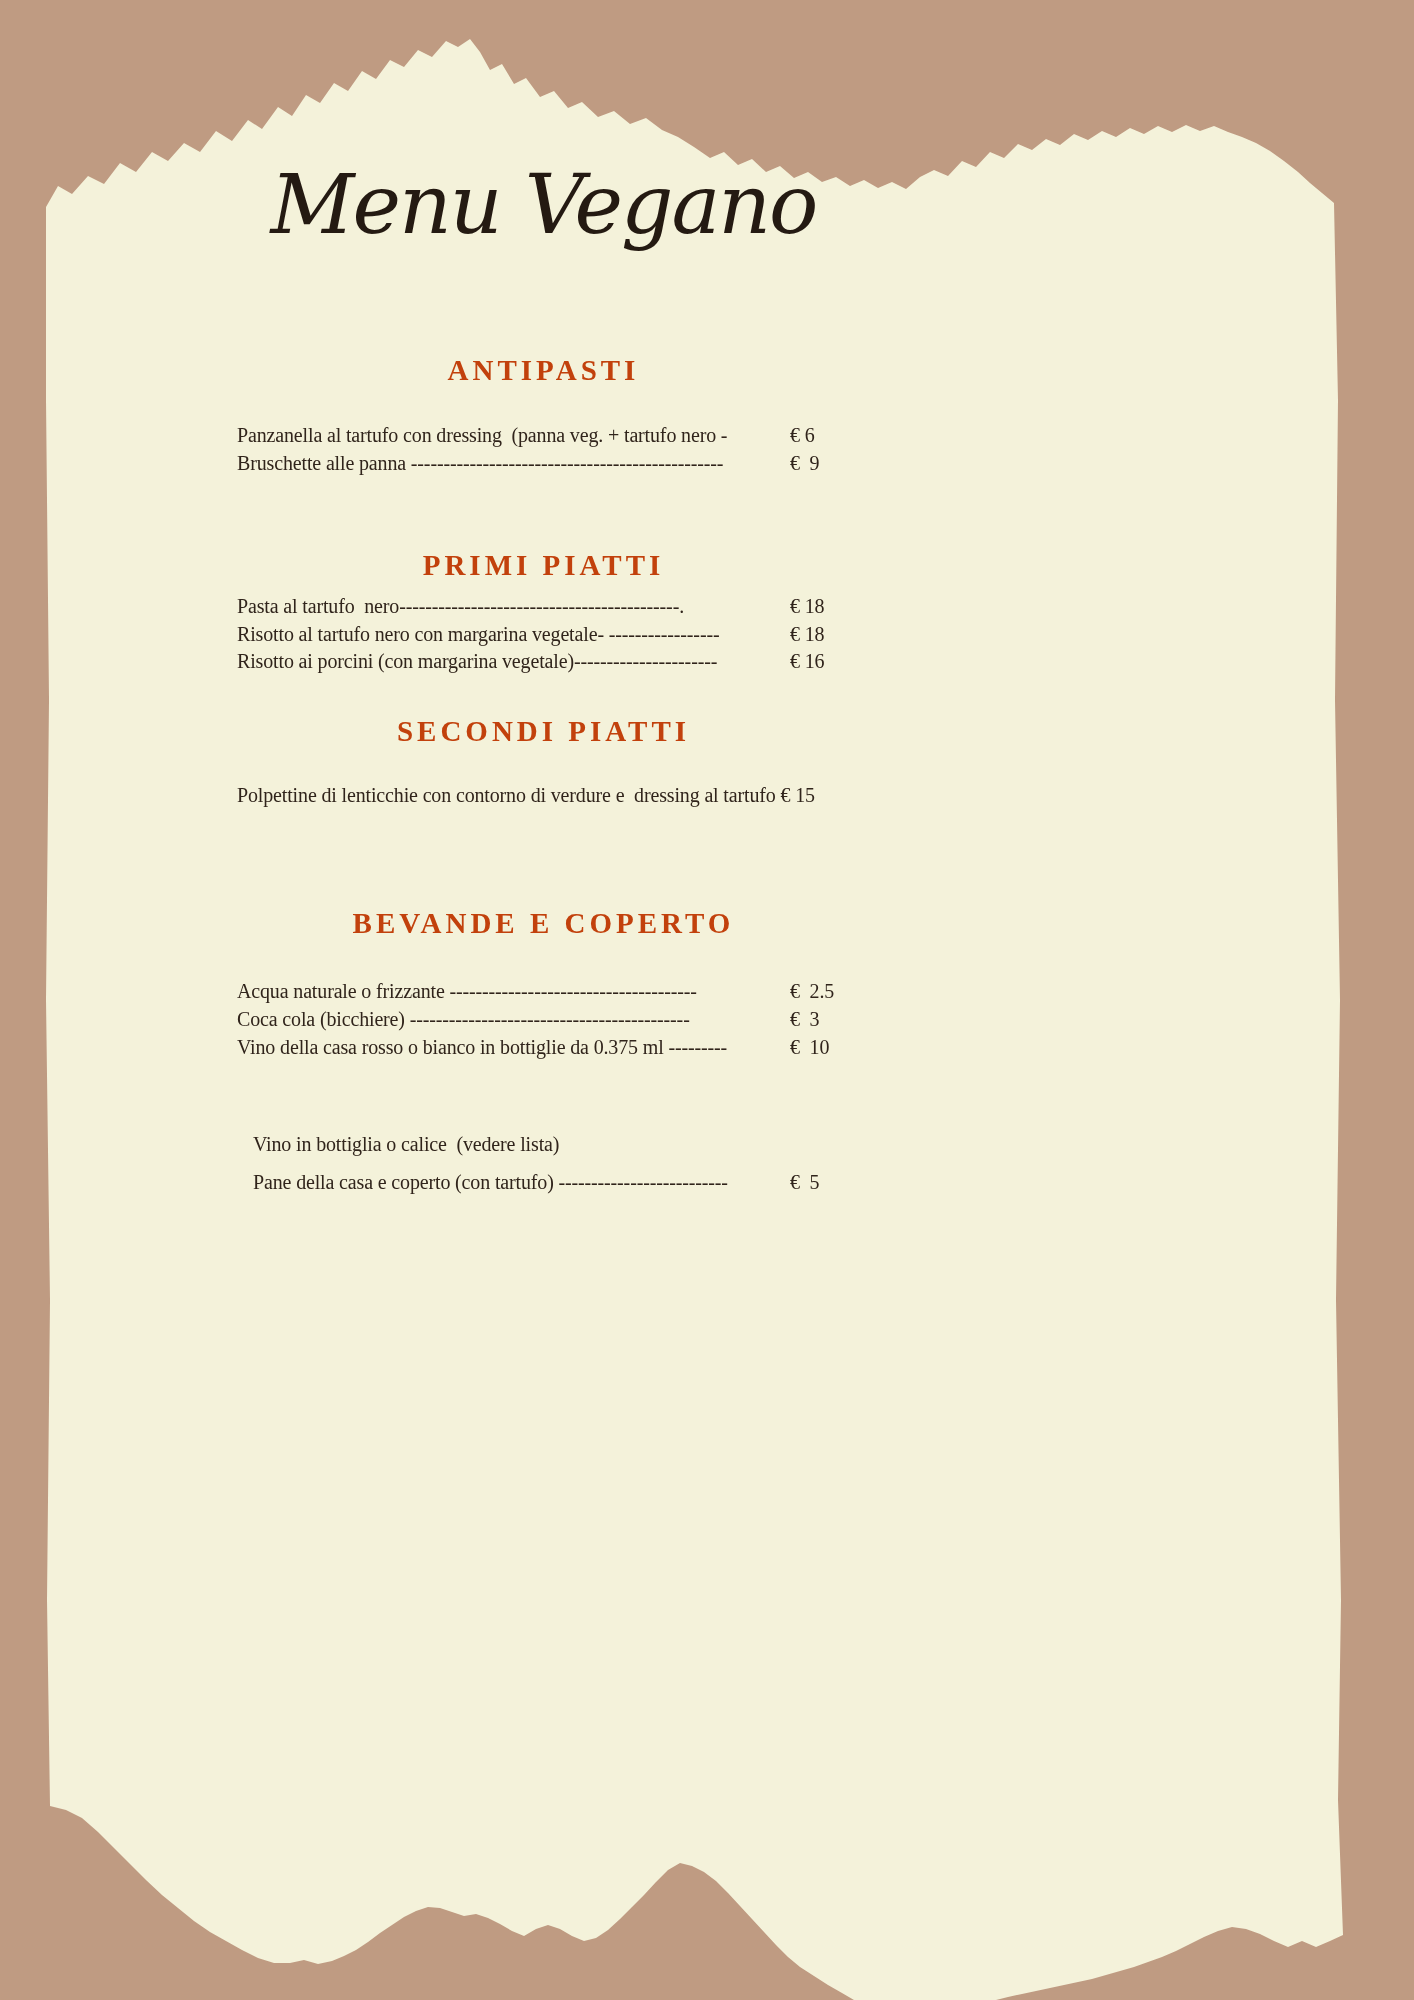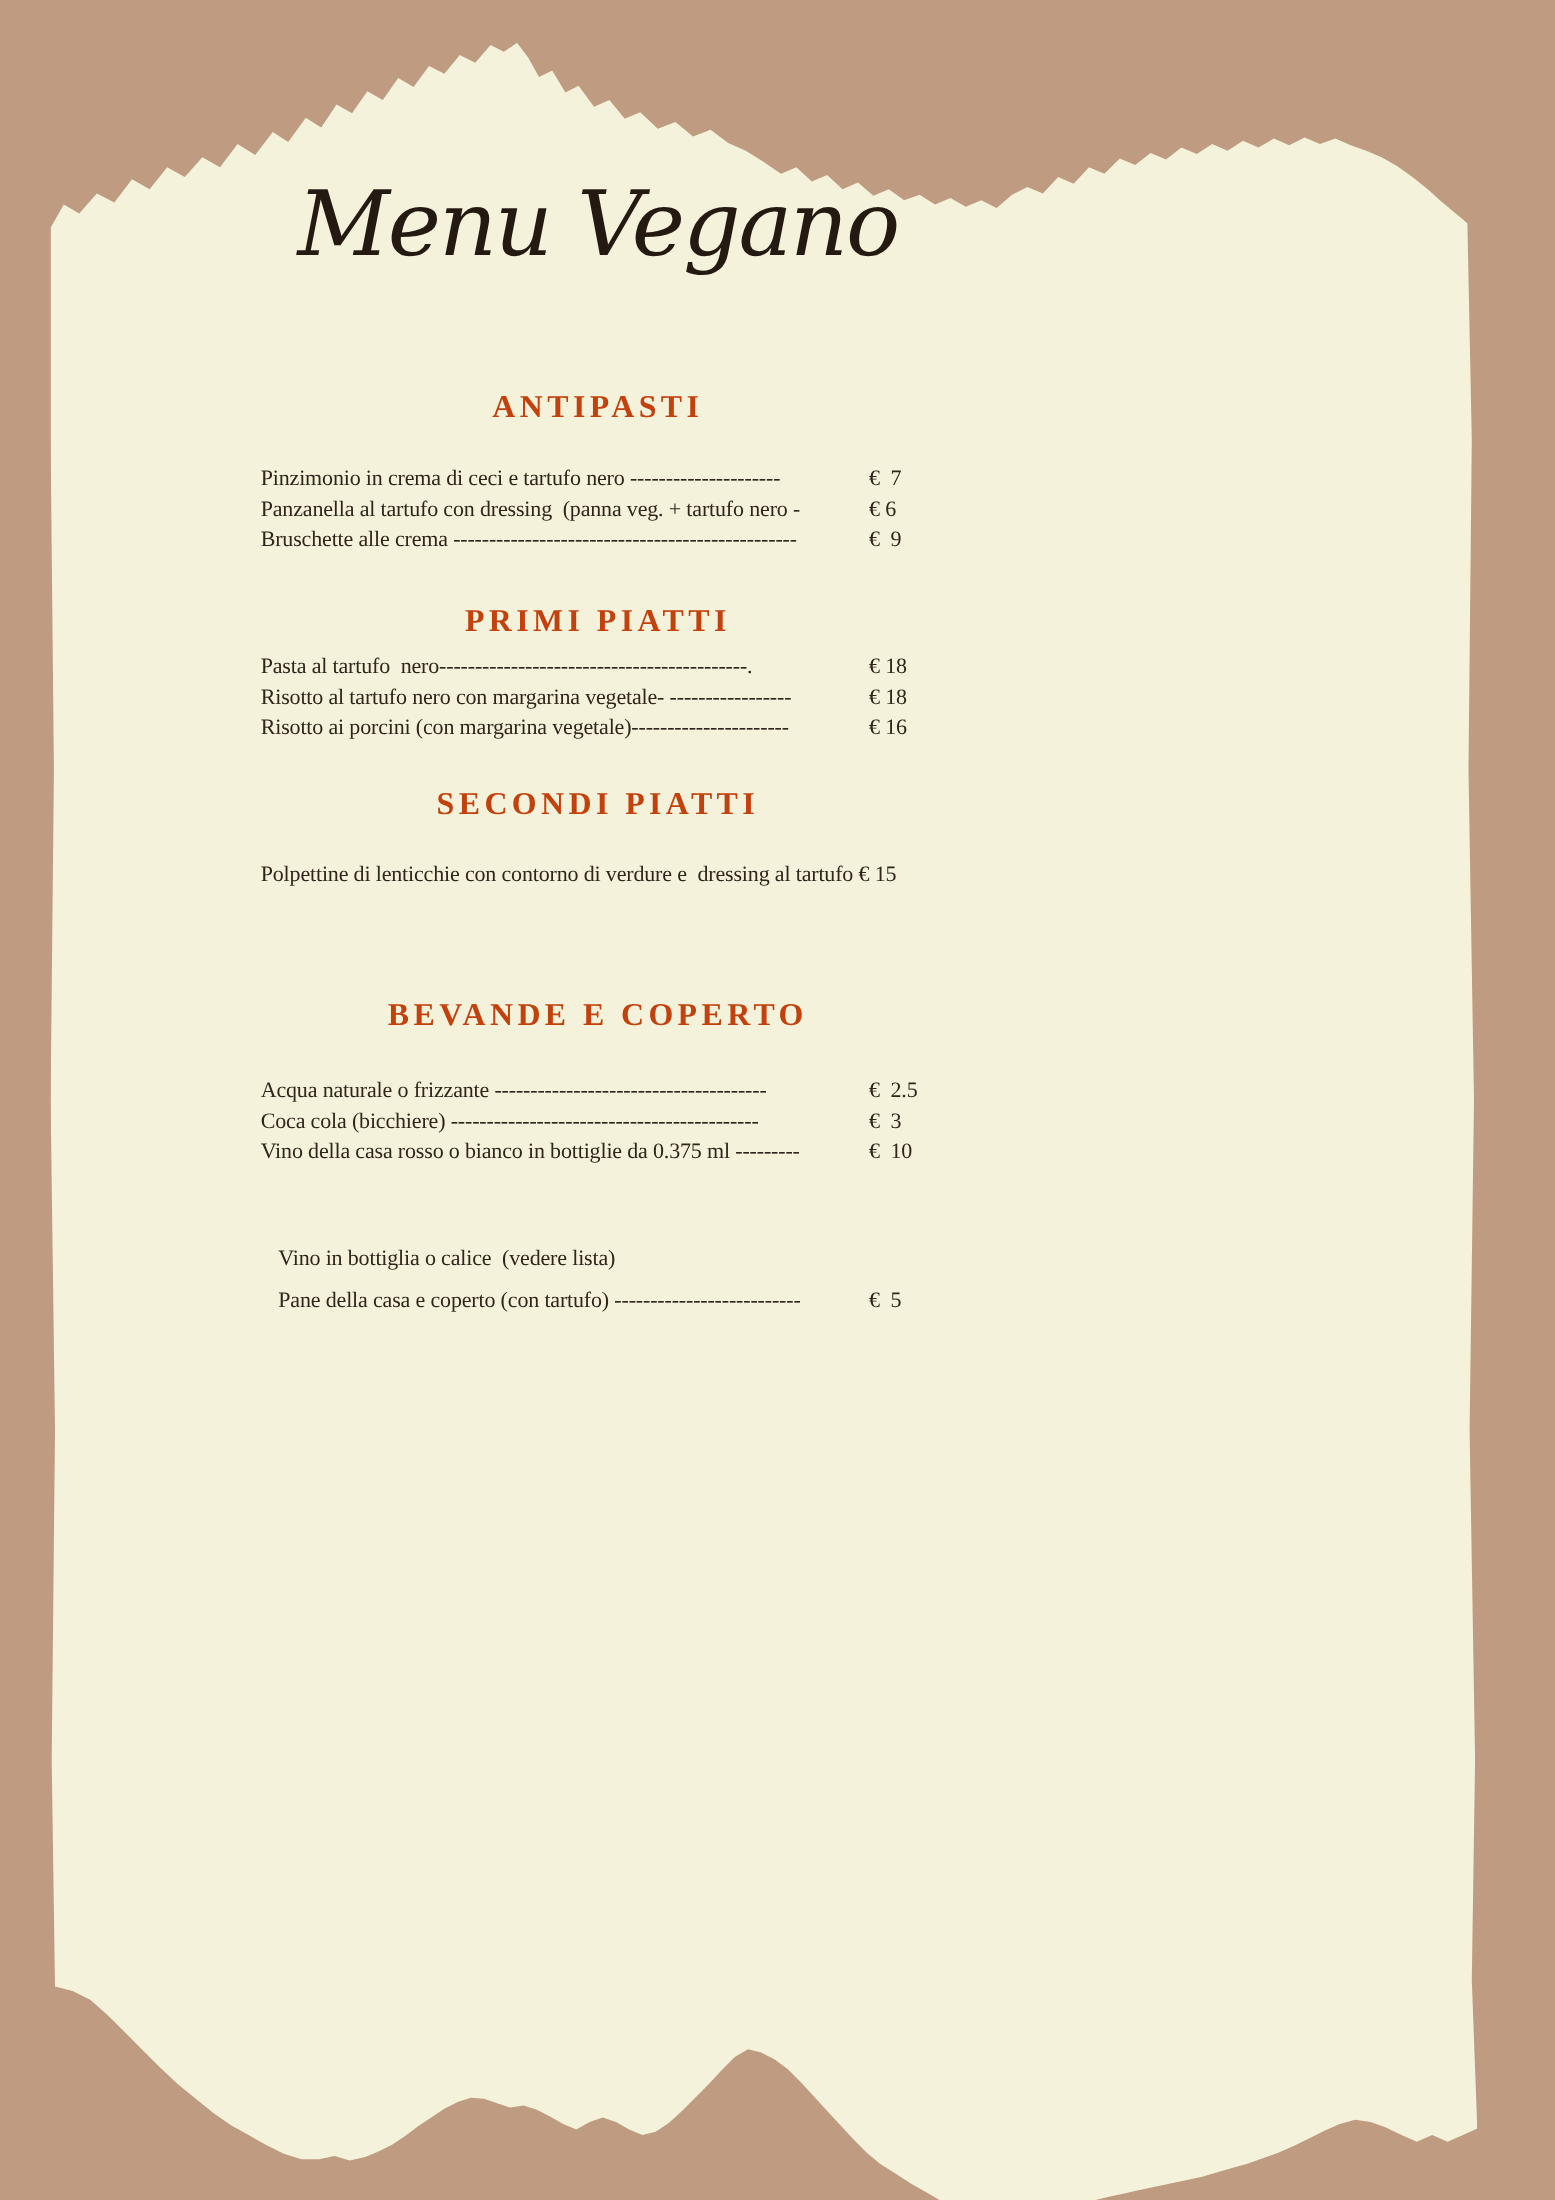--- a/index.html
+++ b/index.html
@@ -83,29 +83,25 @@
 
 <div class="canvas">
   <div class="paper">
     <div class="content">
 
       <h1 class="title">Menu Vegano</h1>
 
       <h2 class="heading h-antipasti">ANTIPASTI</h2>
       <div class="rows rows-antipasti">
         <div class="row">
-          <span class="item-text">Pinzimonio in crema di ceci e tartufo nero ---------------------</span>
-          <span class="price">€  7</span>
-        </div>
-        <div class="row">
           <span class="item-text">Panzanella al tartufo con dressing  (panna veg. + tartufo nero -</span>
           <span class="price">€ 6</span>
         </div>
         <div class="row">
-          <span class="item-text">Bruschette alle crema ------------------------------------------------</span>
+          <span class="item-text">Bruschette alle panna ------------------------------------------------</span>
           <span class="price">€  9</span>
         </div>
       </div>
 
       <h2 class="heading h-primi">PRIMI PIATTI</h2>
       <div class="rows rows-primi">
         <div class="row">
           <span class="item-text">Pasta al tartufo  nero-------------------------------------------.</span>
           <span class="price">€ 18</span>
         </div>

